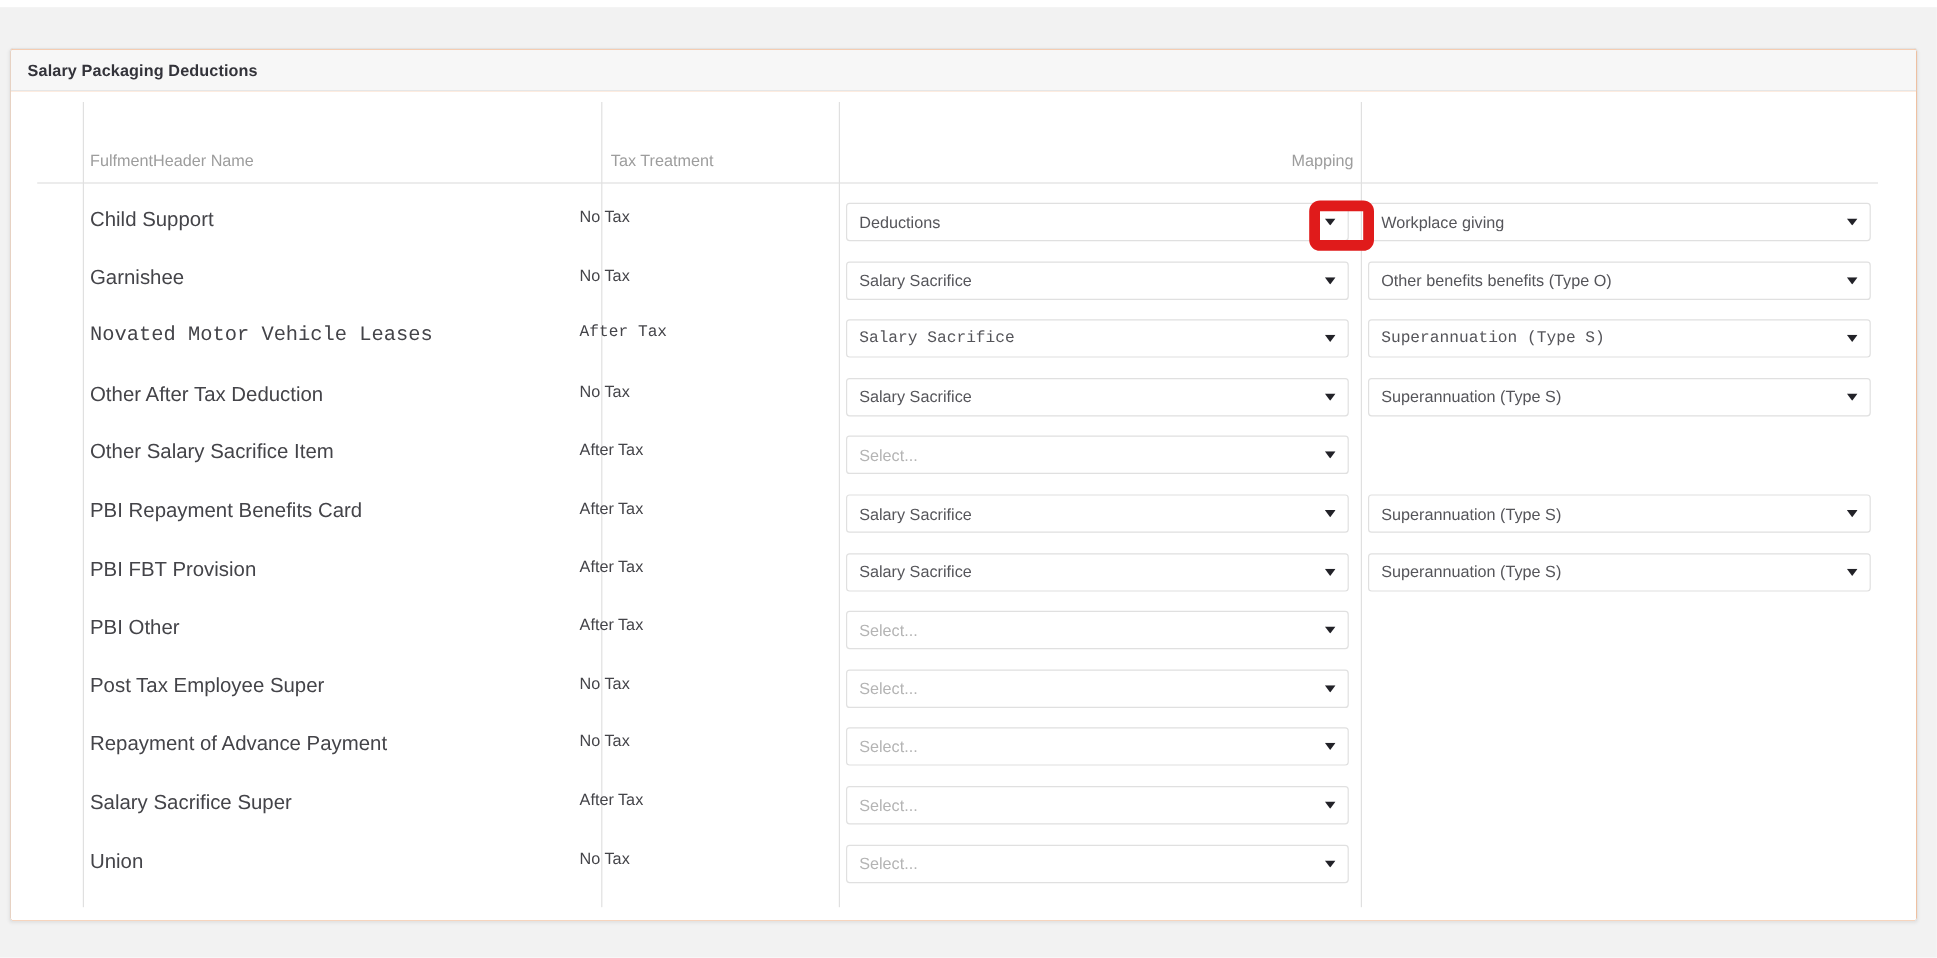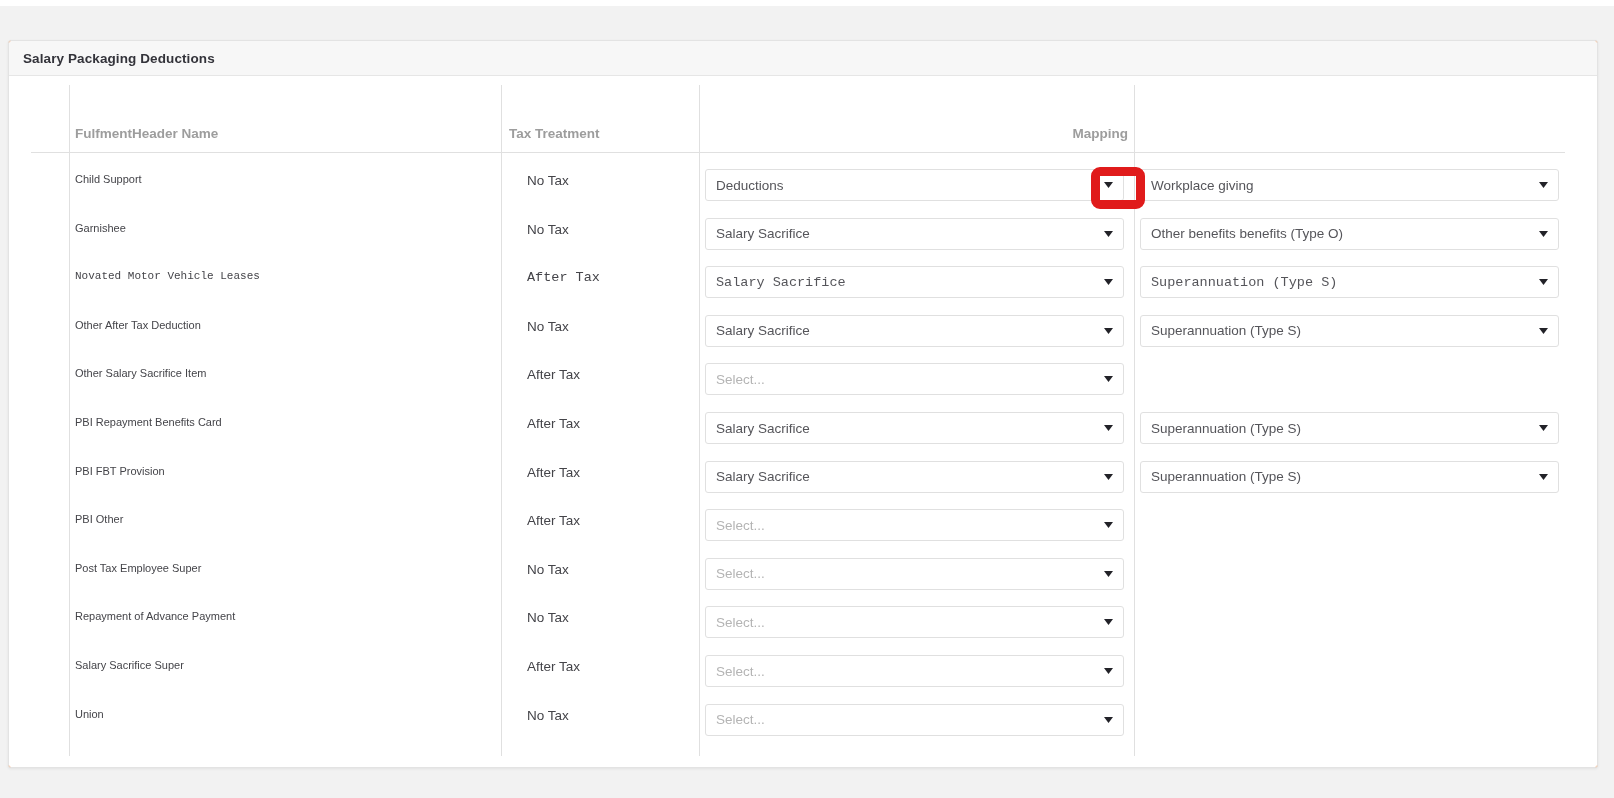--- a/index.html
+++ b/index.html
@@ -102,46 +102,46 @@
     width: 1534px;
     height: 1px;
     background: #e0e0e0;
   }
 
   .col-head {
     position: absolute;
     top: 50px;
     font-size: 13.5px;
     color: #9d9d9d;
-    font-weight: bold;
+    font-weight: normal;
     white-space: nowrap;
   }
   .col-head.c-name { left: 52px; }
   .col-head.c-tax  { left: 486px; }
   .col-head.c-map  { left: 686px; width: 419px; text-align: right; }
 
   
   .row {
     position: absolute;
     left: 0;
     width: 1548px;
     height: 48.6px;
   }
 
   .cell-name {
     position: absolute;
     left: 52px;
     top: 12px;
-    font-size: 11px;
+    font-size: 17px;
     color: #444449;
     white-space: nowrap;
   }
   .cell-tax {
     position: absolute;
-    left: 504px;
+    left: 460px;
     top: 12px;
     font-size: 13.5px;
     color: #444449;
     white-space: nowrap;
   }
 
   
   .select {
     position: absolute;
     height: 32px;

